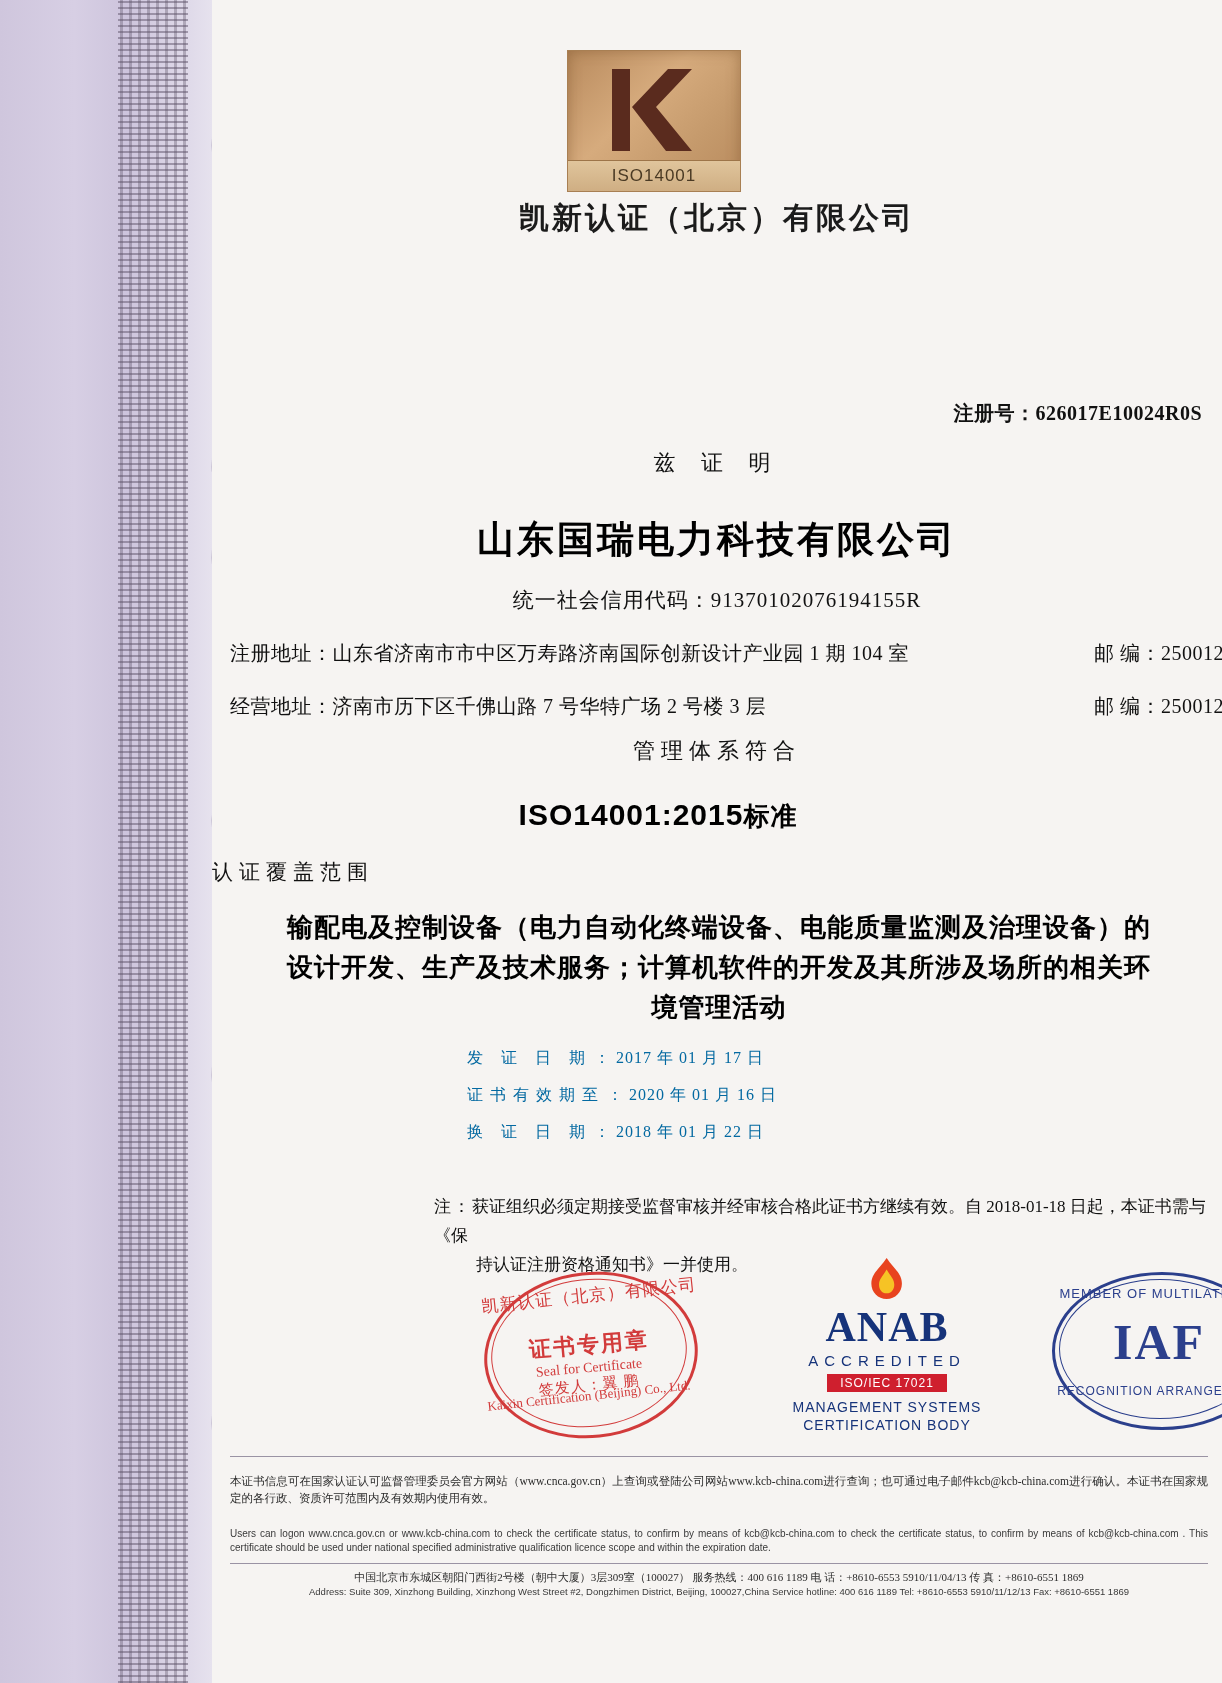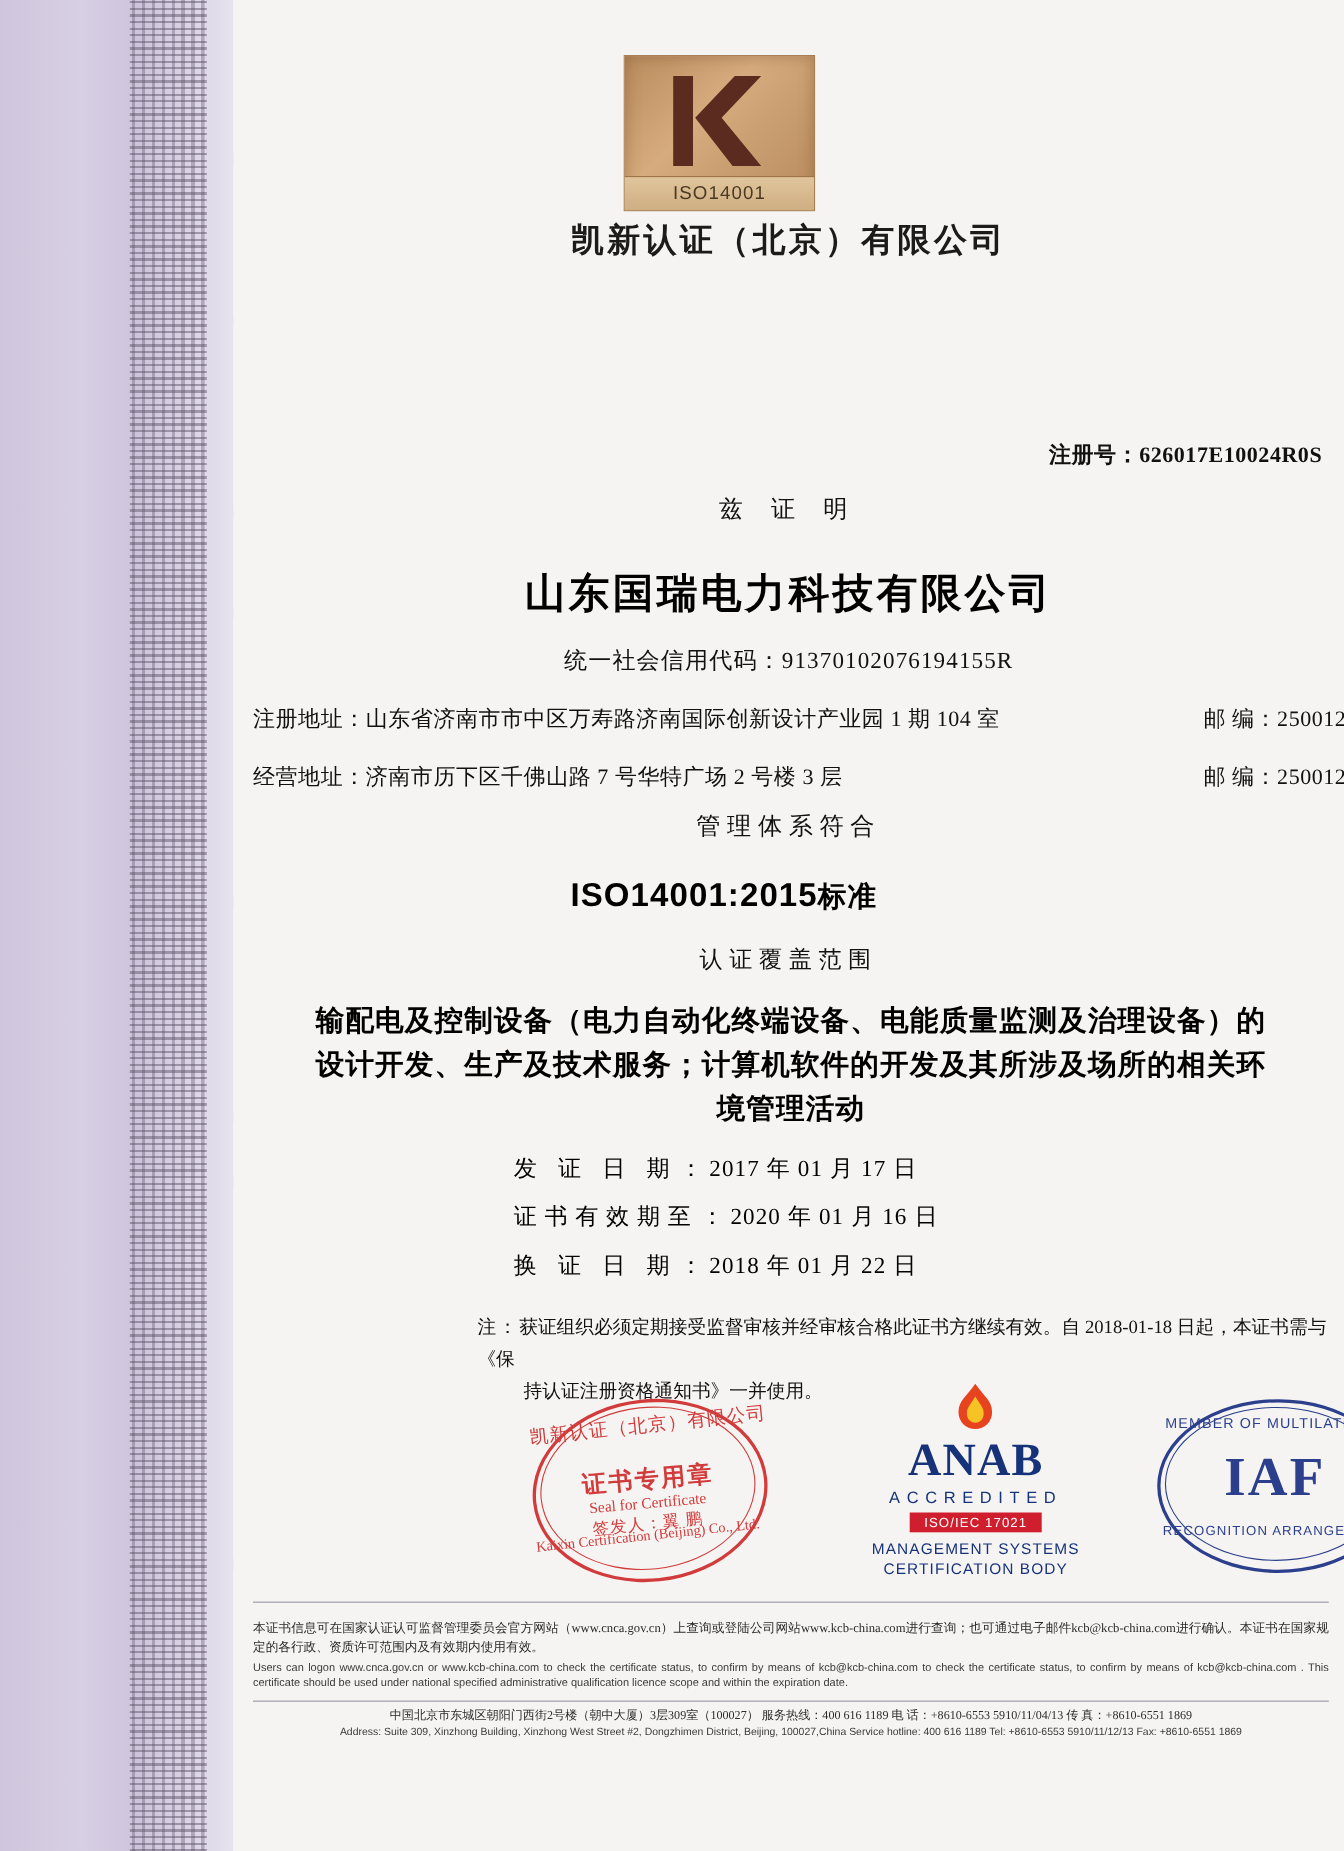--- a/index.html
+++ b/index.html
@@ -202,21 +202,21 @@
     letter-spacing: 1px;
     color: #000;
   }
   .standard .suffix {
     font-family: "Liberation Serif", serif;
     font-size: 26px;
   }
   .scope-label {
     position: absolute;
     left: 0; top: 858px; width: 1010px;
-    text-align: center;
+    text-align: left;
     font-family: "Liberation Serif", serif;
     font-size: 21px;
     letter-spacing: 6px;
     color: #111;
   }
   .scope-text {
     position: absolute;
     left: 62px; top: 908px; width: 890px;
     text-align: center;
     font-family: "Liberation Serif", serif;
@@ -224,22 +224,22 @@
     font-size: 26px;
     line-height: 40px;
     letter-spacing: 1px;
     color: #000;
   }
 
   .dates {
     position: absolute;
     left: 255px; top: 1048px;
     font-family: "Liberation Serif", serif;
-    font-size: 21px;
-    color: #000000;
+    font-size: 16px;
+    color: #0369a1;
   }
   .date-row { margin-bottom: 16px; white-space: nowrap; }
   .date-row .dlabel { letter-spacing: 7px; }
   .date-row .dcolon { margin: 0 6px 0 2px; }
   .date-row .dvalue { letter-spacing: 1px; }
 
   .note {
     position: absolute;
     left: 222px; top: 1192px; width: 790px;
     font-family: "Liberation Serif", serif;
@@ -403,21 +403,21 @@
     font-size: 11.5px;
     line-height: 17px;
     color: #2b2b2b;
     text-align: justify;
   }
   .footer-en {
     font-family: "Liberation Sans", sans-serif;
     font-size: 10px;
     line-height: 14px;
     color: #3a3a3a;
-    margin-top: 3px;
+    margin-top: 20px;
     text-align: justify;
   }
   .footer-sep {
     border-top: 1px solid #9a93a4;
     margin-top: 8px;
     padding-top: 5px;
   }
   .footer-addr-cn {
     font-family: "Liberation Serif", serif;
     font-size: 11px;

